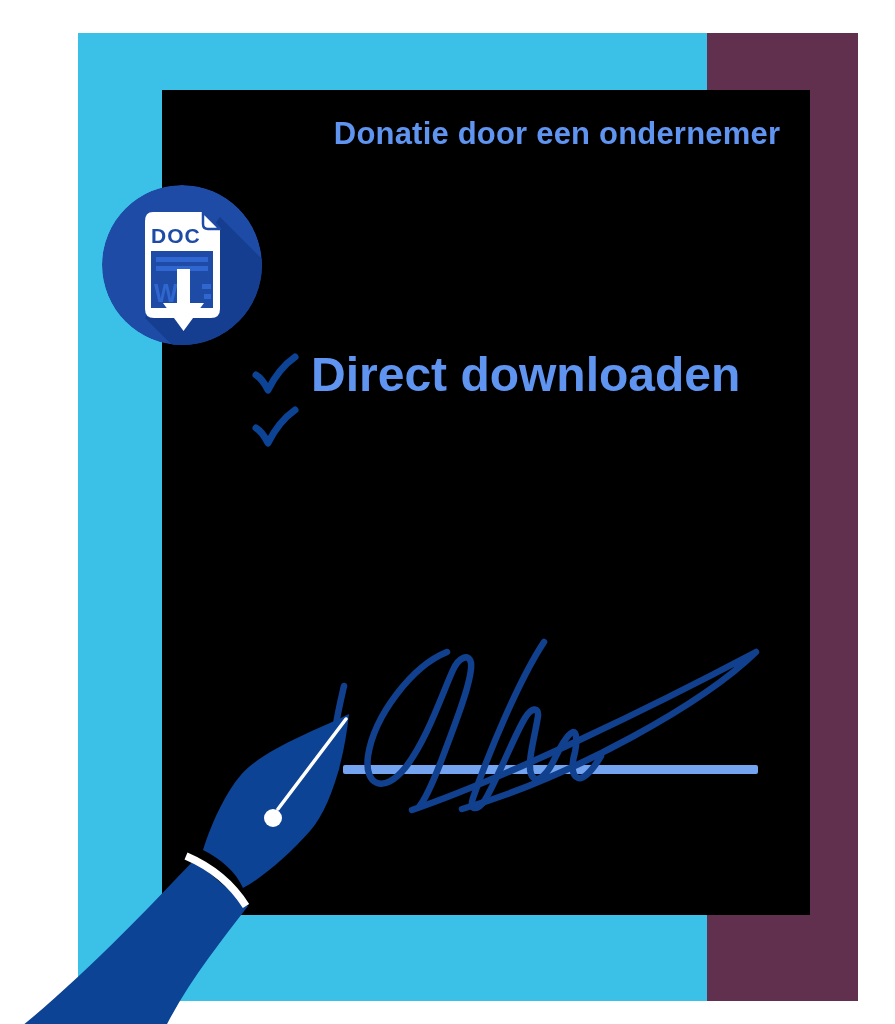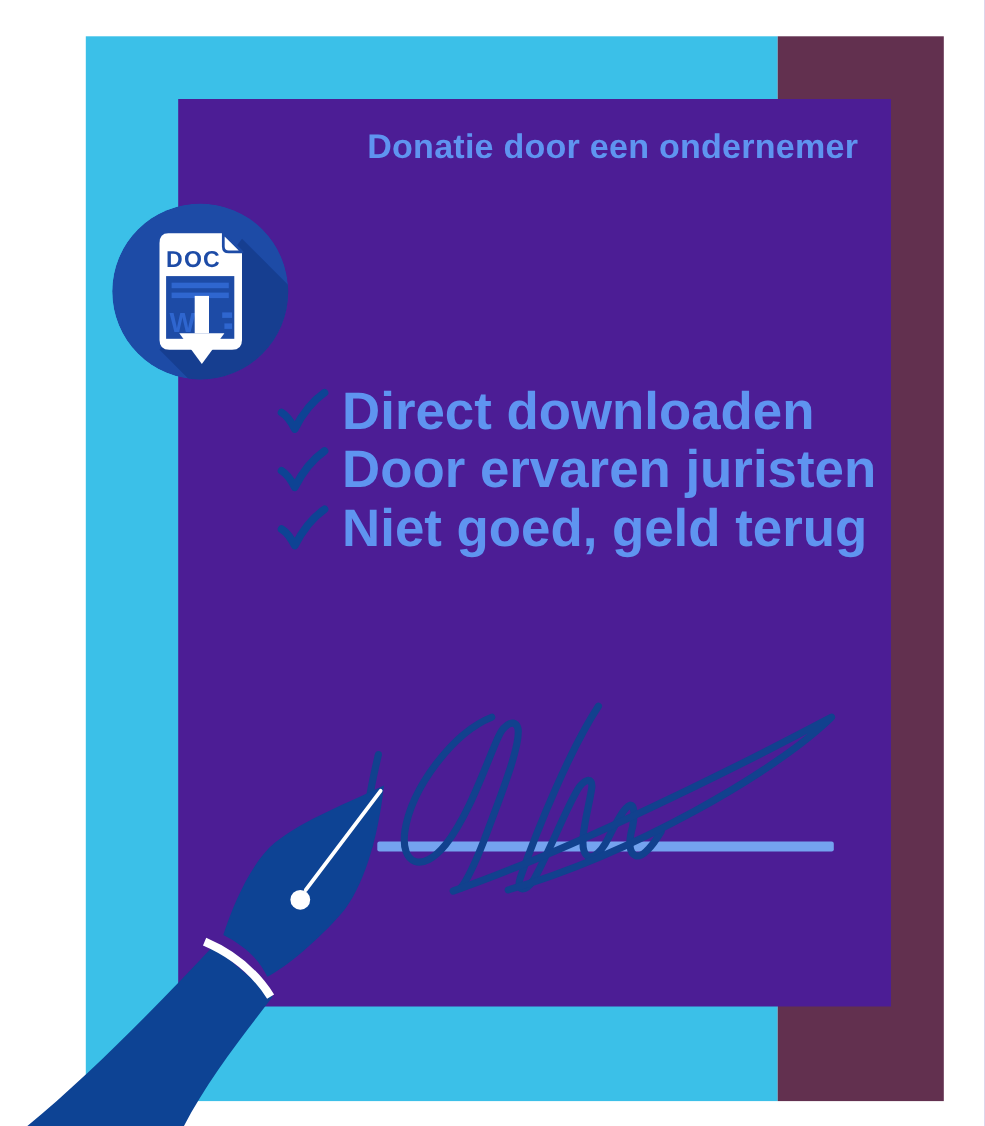--- a/index.html
+++ b/index.html
@@ -2,21 +2,21 @@
 <html><head>
 <meta charset="utf-8">
 <style>
   html,body{margin:0;padding:0;background:#ffffff;}
   .canvas{
     position:relative;width:895px;height:1024px;background:#ffffff;
     overflow:hidden;font-family:"Liberation Sans",sans-serif;
   }
   .cyan-panel{position:absolute;left:78px;top:33px;width:629px;height:968px;background:#3bc0e8;}
   .maroon-panel{position:absolute;left:707px;top:33px;width:151px;height:968px;background:#62304f;}
-  .doc-page{position:absolute;left:162px;top:90px;width:648px;height:825px;background:#4c1d95;}
+  .doc-page{position:absolute;left:162px;top:90px;width:648px;height:825px;background:#000000;}
   .page-title{
     position:absolute;left:150px;right:8px;top:26px;text-align:center;
     font-size:31px;font-weight:bold;color:#5f94f0;letter-spacing:0.2px;
   }
   .checklist{position:absolute;left:90px;top:258px;margin:0;padding:0;list-style:none;}
   .check-item{display:flex;align-items:center;height:53px;}
   .check-icon{width:47px;height:42px;flex:0 0 47px;margin-right:12px;}
   .check-icon svg{display:block;width:47px;height:42px;}
   .check-label{font-size:48px;font-weight:bold;color:#5f94f0;white-space:nowrap;}
   .doc-badge{position:absolute;left:102px;top:185px;width:160px;height:160px;}
@@ -43,29 +43,20 @@
             </svg>
         </span>
         <span class="check-label">Direct downloaden</span>
       </li>
       <li class="check-item">
         <span class="check-icon">
           <svg viewBox="0 0 47 42">
               <path d="M4,21 C9,24 13,30 16,36 C23,22 33,10 43,3" fill="none" stroke="#0d4394" stroke-width="7" stroke-linecap="round" stroke-linejoin="round"></path>
             </svg>
         </span>
-        <span class="check-label">Door ervaren juristen</span>
-      </li>
-      <li class="check-item">
-        <span class="check-icon">
-          <svg viewBox="0 0 47 42">
-              <path d="M4,21 C9,24 13,30 16,36 C23,22 33,10 43,3" fill="none" stroke="#0d4394" stroke-width="7" stroke-linecap="round" stroke-linejoin="round"></path>
-            </svg>
-        </span>
-        <span class="check-label">Niet goed, geld terug</span>
       </li>
     </ul>
   </div>
 
   <div class="doc-badge">
     <svg viewBox="0 0 160 160" width="160" height="160">
       <defs>
           <clipPath id="badgeClip">
             <circle cx="80" cy="80" r="80"></circle>
           </clipPath>

